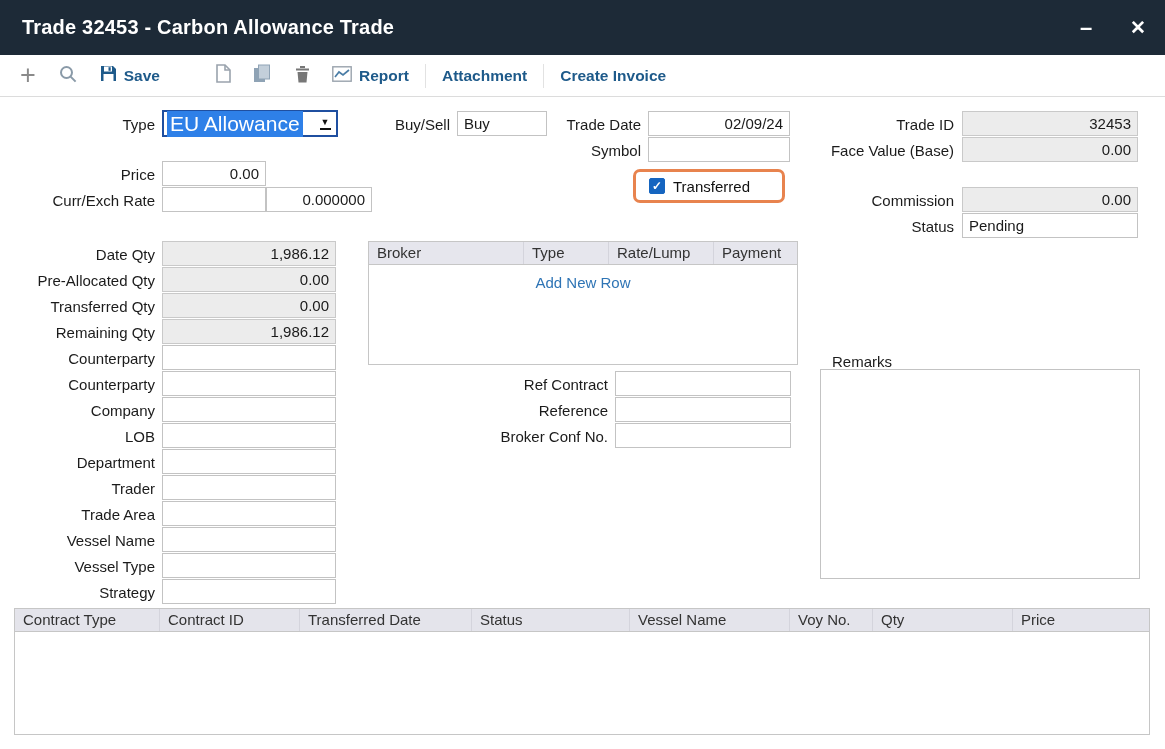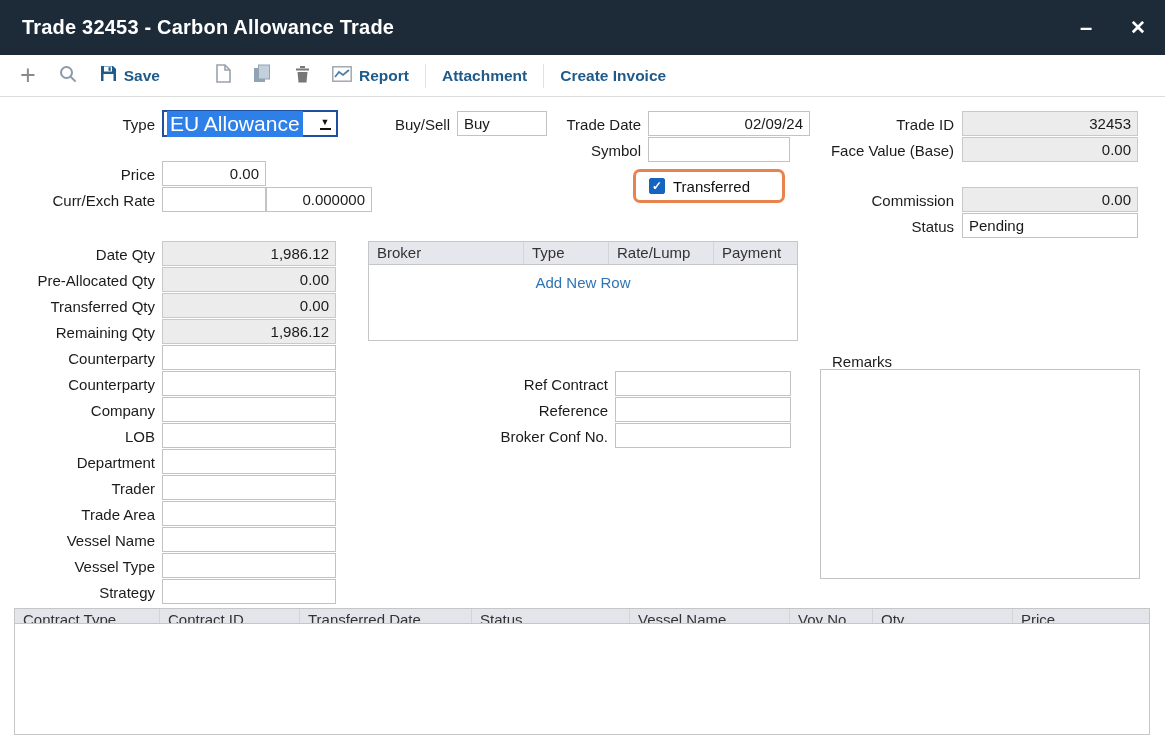--- a/index.html
+++ b/index.html
@@ -59,41 +59,41 @@
   }
   .checkbox {
     width:16px; height:16px; border:1px solid #8a8a8a; border-radius:2px; background:#fff;
     display:flex; align-items:center; justify-content:center; flex:0 0 auto;
   }
   .checkbox.checked { background:#1565c0; border-color:#1565c0; }
   .checkbox.checked::after { content:"✓"; color:#fff; font-size:12px; font-weight:bold; line-height:1; }
   .cb-label { font-size:15px; color:#111; }
   
   .broker-table {
-    position:absolute; left:368px; top:144px; width:430px; height:100px;
+    position:absolute; left:368px; top:144px; width:430px; height:124px;
     border:1px solid #c6c6c6; background:#fff;
   }
   .bt-head { display:flex; height:23px; background:#e6e6ed; border-bottom:1px solid #c6c6c6; }
   .bt-cell {
     font-size:15px; color:#333; padding:2px 0 0 8px; border-right:1px solid #d4d4dc;
     white-space:nowrap; overflow:hidden;
   }
   .bt-cell:last-child { border-right:none; }
   .add-row { margin-top:9px; text-align:center; color:#2e74b5; font-size:15px; cursor:pointer; }
   
   .remarks-area {
     position:absolute; left:820px; top:272px; width:320px; height:210px;
     border:1px solid #c3c3c3; resize:none; font-family:inherit; font-size:15px; padding:4px 6px; outline:none;
   }
   
   .contracts-table {
     position:absolute; left:14px; top:511px; width:1136px; height:127px;
     border:1px solid #c6c6c6; background:#fff;
   }
-  .ct-head { display:flex; height:15px; background:#e4e4eb; border-bottom:1px solid #c6c6c6; }
+  .ct-head { display:flex; height:23px; background:#e4e4eb; border-bottom:1px solid #c6c6c6; }
 </style>
 </head>
 <body>
 
 <div class="titlebar">
   <div class="title">Trade 32453 - Carbon Allowance Trade</div>
 </div>
 <div class="win-btn min">–</div>
 <div class="win-btn close">✕</div>
 
@@ -180,21 +180,21 @@
     <span class="dd-btn">
         <span class="dd-tri">▼</span>
         <span class="dd-bar"></span>
       </span>
   </div>
 
   <div class="flabel" style="left:350px;top:15px;width:100px">Buy/Sell</div>
   <input class="field" style="left: 457px; top: 14px; width: 90px;" value="Buy">
 
   <div class="flabel" style="left:455px;top:15px;width:186px">Trade Date</div>
-  <input class="field num" style="left: 648px; top: 14px; width: 162px;" value="02/09/24">
+  <input class="field num" style="left: 648px; top: 14px; width: 142px;" value="02/09/24">
 
   <div class="flabel" style="left:760px;top:15px;width:194px">Trade ID</div>
   <input class="field ro num" readonly="" style="left: 962px; top: 14px; width: 176px; padding-left: 8px;" value="32453">
 
   <div class="flabel" style="left:455px;top:41px;width:186px">Symbol</div>
   <input class="field" style="left: 648px; top: 40px; width: 142px;" value="">
 
   <div class="flabel" style="left:760px;top:41px;width:194px">Face Value (Base)</div>
   <input class="field ro num" readonly="" style="left: 962px; top: 40px; width: 176px;" value="0.00">
 

